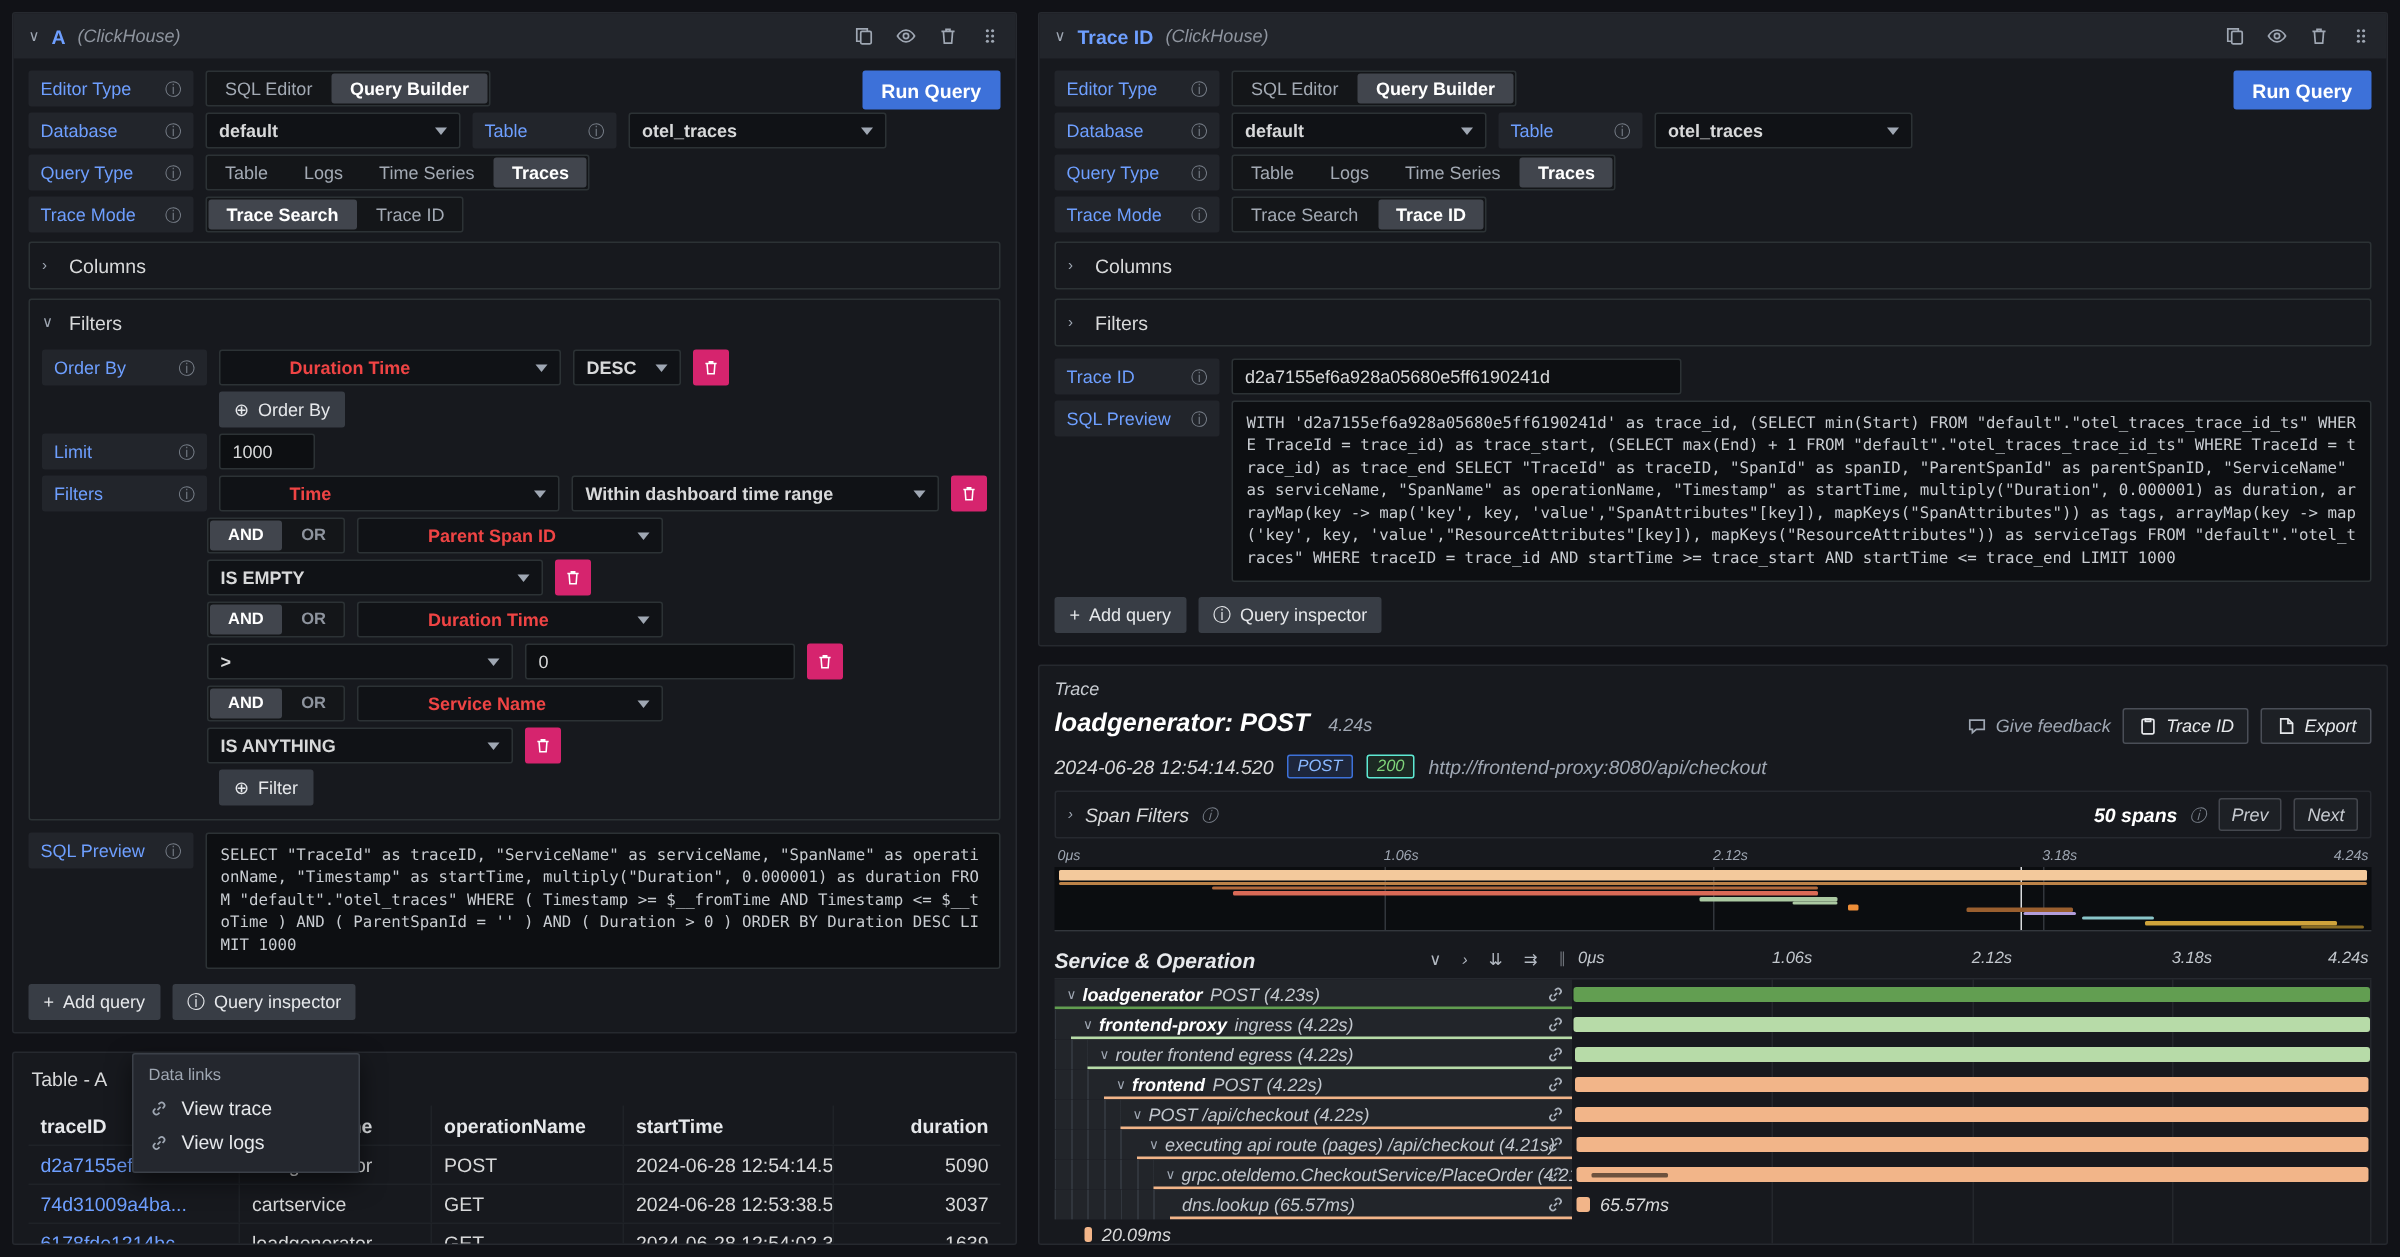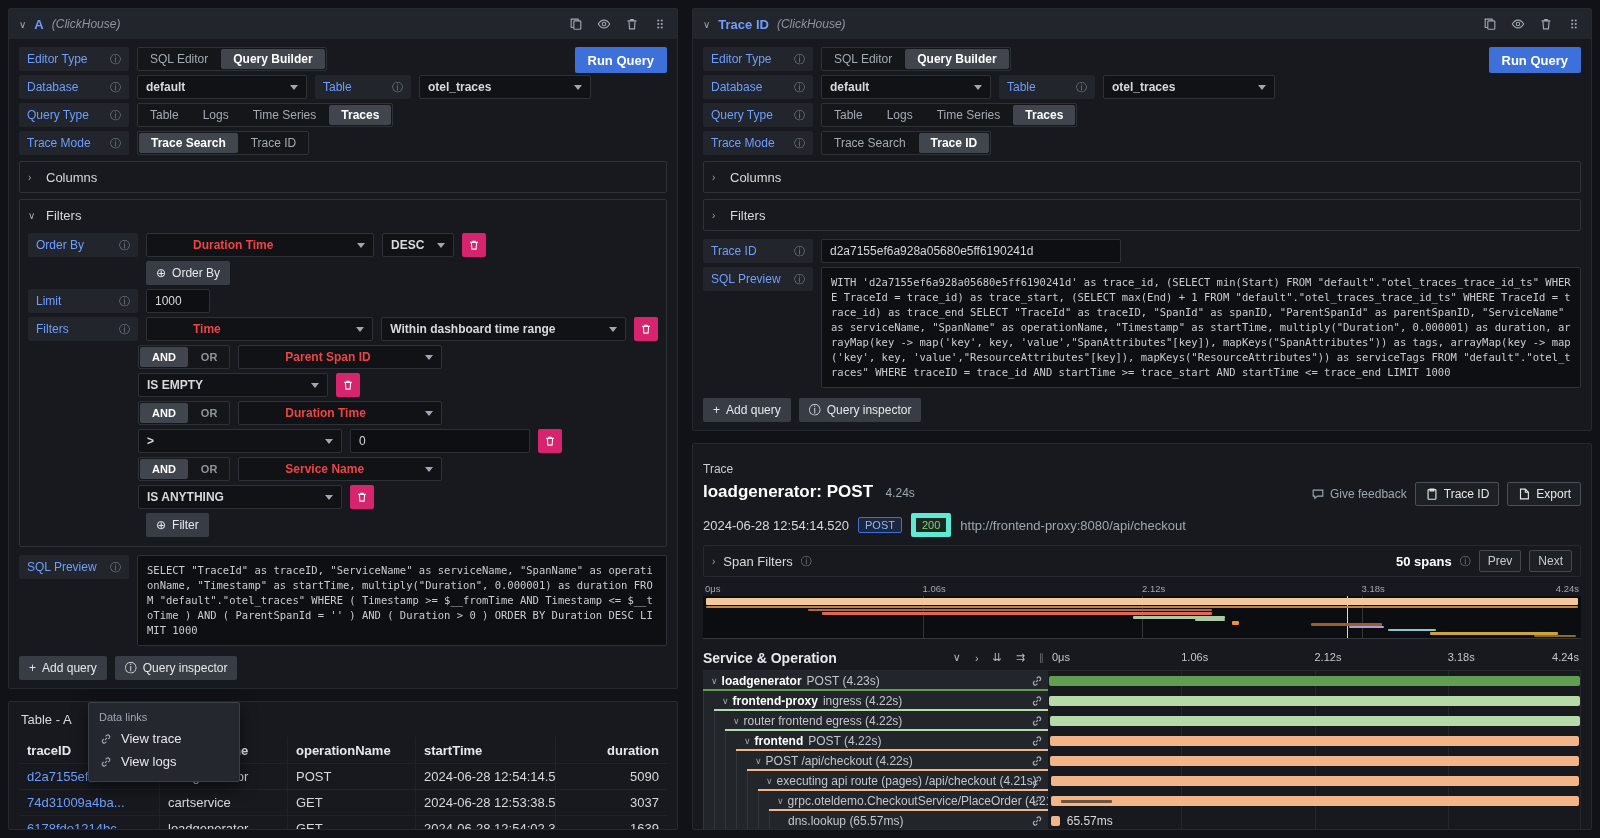--- a/index.html
+++ b/index.html
@@ -75,33 +75,33 @@
 
   
   .tooltip { position:absolute; left:88px; top:702px; width:152px; background:#24272e;
     border:1px solid #3b4048; border-radius:2px; box-shadow:0 6px 16px rgba(0,0,0,.55);
     padding:8px 10px; z-index:30; }
   .tooltip .tt-title { font-size:11px; color:#9fa7b3; margin-bottom:8px; }
   .tooltip .tt-item { display:flex; align-items:center; gap:8px; font-size:13px; color:#e6e8eb; margin:8px 0 4px; }
   .tooltip .tt-item .ic { color:#9fa7b3; }
 
   
-  .trace-panel { margin-top:12px; flex:1; padding:18px 10px; overflow:hidden; }
+  .trace-panel { margin-top:12px; flex:1; padding:8px 10px; overflow:hidden;font-style:italic; }
   .trace-ptitle { font-size:12px; font-weight:500; color:#c7cbd1; margin-bottom:6px; }
   .trace-head { display:flex; align-items:flex-start; justify-content:space-between; }
   .trace-name { font-size:17px; font-weight:700; color:#fff; }
   .trace-dur { font-size:12px; color:#9fa7b3; font-weight:400; margin-left:8px; }
   .trace-actions { display:flex; gap:8px; align-items:center; }
   .feedback { color:#9fa7b3; font-size:12px; display:flex; gap:5px; align-items:center; }
   .btn-outline { border:1px solid #4a4e57; background:#1d2025; color:#e6e8eb; font-size:12px;
     font-weight:500; height:24px; padding:0 9px; display:flex; align-items:center; gap:5px; border-radius:2px; }
   .trace-sub { display:flex; gap:9px; align-items:center; font-size:13px; color:#d8d9da; margin:7px 0 4px; }
   .badge { font-size:11px; font-weight:500; padding:1px 6px; border-radius:2px; }
   .badge.method { color:#8ab8ff; border:1px solid #3d71d9; background:rgba(61,113,217,.16); }
-  .badge.status { color:#7fd47a; border:5px solid #5eead4; background:rgba(63,143,70,.14); }
+  .badge.status { color:#7fd47a; border:1px solid #5eead4; background:rgba(63,143,70,.14); }
   .trace-url { color:#9fa7b3; }
   .sf-row { display:flex; justify-content:space-between; align-items:center;
     border:1px solid #26292f; border-radius:2px; padding:4px 8px; margin:8px 0 6px; }
   .sf-left { display:flex; gap:8px; align-items:center; font-size:13px; color:#d8d9da; font-weight:500; }
   .sf-right { display:flex; gap:8px; align-items:center; }
   .spancount { font-size:13px; font-weight:700; color:#fff; }
   .btn-mini { border:1px solid #44474e; background:#1d2025; color:#c7cbd1; font-size:12px;
     height:22px; padding:0 8px; display:flex; align-items:center; border-radius:2px; }
 
   .minimap { position:relative; height:58px; margin-bottom:4px; }
@@ -313,21 +313,21 @@
               <div class="boolseg">
                 <span class="opt sel">AND</span>
                 <span class="opt">OR</span>
               </div>
               <div class="select" style="width:204px">
                   <span class="dim">Parent Span ID</span>
                   <span class="tri"></span>
                 </div>
             </div>
             <div class="frow">
-              <div class="select" style="width:190px">
+              <div class="select" style="width:224px">
                   <span>IS EMPTY</span>
                   <span class="tri"></span>
                 </div>
               <div class="btn-danger">
                   <span class="ic i-trash">
                     <svg viewBox="0 0 16 16">
                       <path d="M3 4.5h10M6.5 4.5V3h3v1.5M4.5 4.5l.7 9h5.6l.7-9"></path>
                     </svg>
                   </span>
                 </div>

